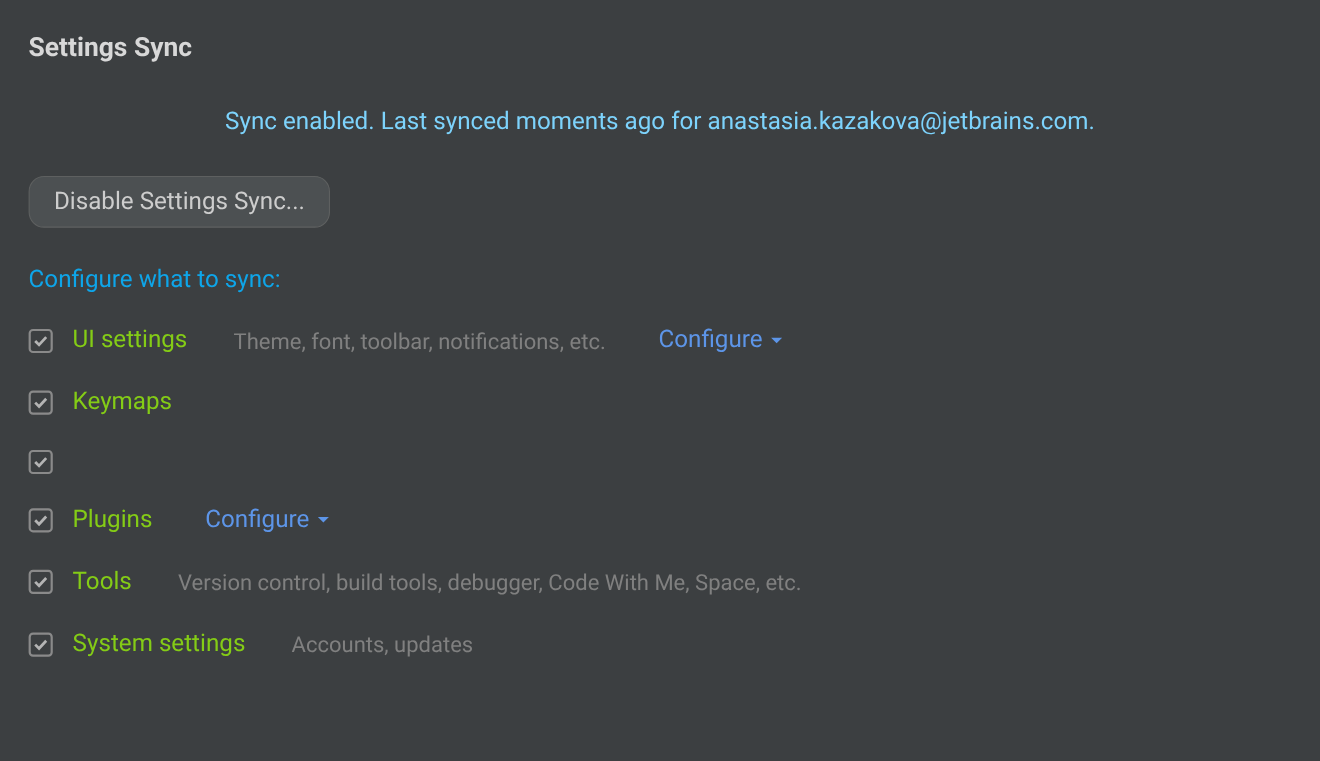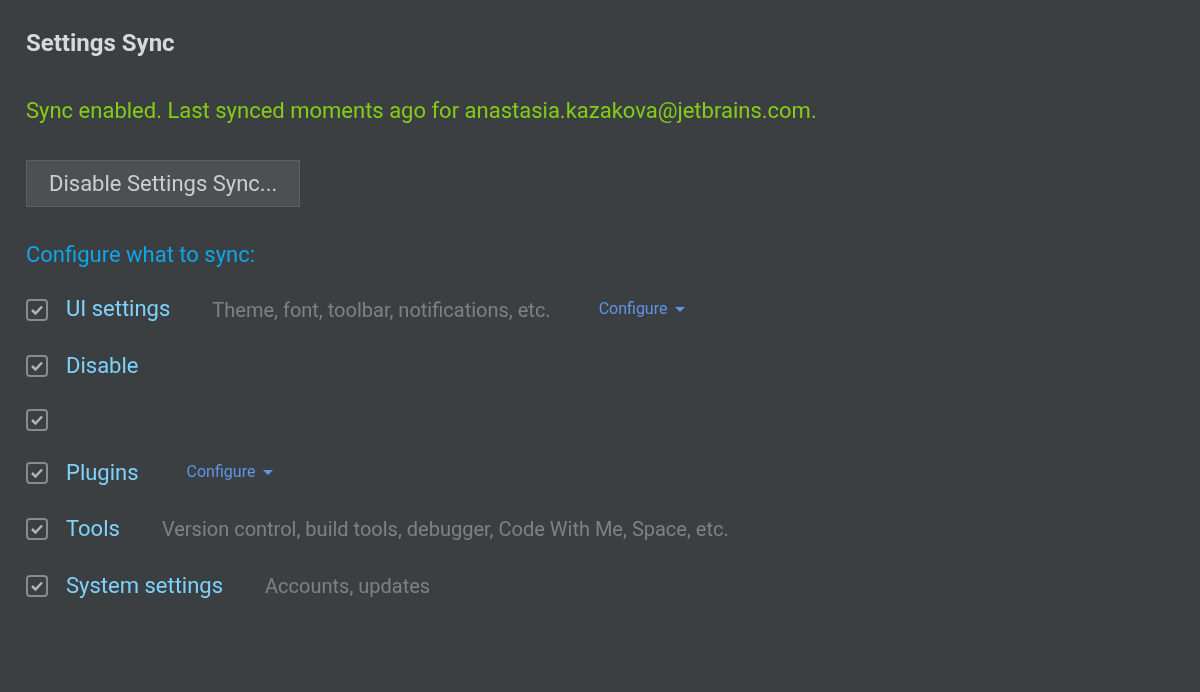--- a/index.html
+++ b/index.html
@@ -17,28 +17,29 @@
       font-size: 22px;
       line-height: 1.3;
     }
     .title {
       font-weight: 700;
       color: #d8d8d8;
       font-size: 24px;
       margin-bottom: 38px;
     }
     .status-text {
-      color: #84cc16;
+      color: #7dd3fc;
       font-size: 22px;
       margin-bottom: 34px;
+      text-align: center;
     }
     .disable-button {
       background-color: #4c5052;
       border: 1px solid #5e6060;
-      border-radius: 0;
+      border-radius: 14px;
       color: #cdcdcd;
       font-size: 22px;
       padding: 10px 22px;
       cursor: pointer;
       margin-bottom: 34px;
       font-family: inherit;
     }
     .configure-heading {
       color: #0ea5e9;
       font-size: 22px;
@@ -63,32 +64,32 @@
       background: transparent;
     }
     .checkbox svg {
       width: 14px;
       height: 14px;
       stroke: #b4b4b4;
       stroke-width: 2.5;
       fill: none;
     }
     .option-label {
-      color: #7dd3fc;
+      color: #84cc16;
       font-size: 22px;
       white-space: nowrap;
     }
     .option-description {
       color: #808080;
       font-size: 20px;
       margin-left: 24px;
     }
     .configure-link {
       color: #5d95e8;
-      font-size: 16px;
+      font-size: 22px;
       cursor: pointer;
       display: inline-flex;
       align-items: center;
       gap: 6px;
       margin-left: 30px;
     }
     .chevron-down {
       width: 14px;
       height: 14px;
       display: inline-flex;
@@ -133,21 +134,21 @@
   </span>
 </div>
 
 
 <div class="option-row">
   <span class="checkbox">
     <svg viewBox="0 0 14 14">
         <polyline points="2,7 5.5,10.5 12,3.5"></polyline>
       </svg>
   </span>
-  <span class="option-label">Disable</span>
+  <span class="option-label">Keymaps</span>
 </div>
 
 
 <div class="option-row">
   <span class="checkbox">
     <svg viewBox="0 0 14 14">
         <polyline points="2,7 5.5,10.5 12,3.5"></polyline>
       </svg>
   </span>
 </div>

